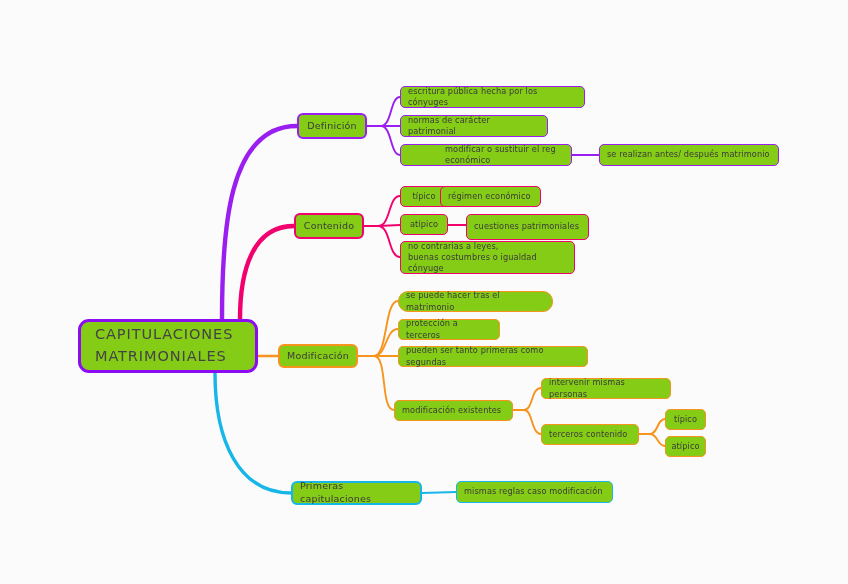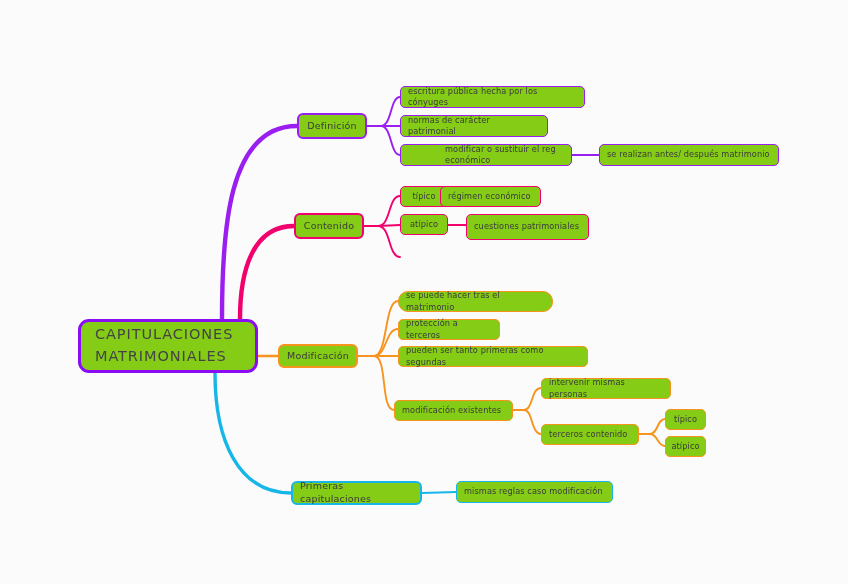--- a/index.html
+++ b/index.html
@@ -145,20 +145,24 @@
   </div>
   <div class="node leaf" style="left:440px; top:186px; width:101px; height:21px; border-color:#f2006e;">
     <span class="txt">régimen económico</span>
   </div>
   <div class="node tiny" style="left:400px; top:214px; width:48px; height:21px; border-color:#f2006e;">
     <span class="txt">atípico</span>
   </div>
   <div class="node leaf" style="left:466px; top:214px; width:123px; height:26px; border-color:#f2006e;">
     <span class="txt">cuestiones patrimoniales</span>
   </div>
+  <div class="node leaf" style="left:400px; top:241px; width:175px; height:33px; border-color:#f2006e;">
+    <span class="txt">no contrarias a leyes,
+buenas costumbres o igualdad cónyuge</span>
+  </div>
 
   <div class="node main" style="left:278px; top:344px; width:80px; height:24px; border-color:#f7941e;">
     <span class="txt">Modificación</span>
   </div>
   <div class="node leaf" style="left:398px; top:291px; width:155px; height:21px; border-color:#f7941e;border-radius:10px;">
     <span class="txt">se puede hacer tras el matrimonio</span>
   </div>
   <div class="node leaf" style="left:398px; top:319px; width:102px; height:21px; border-color:#f7941e;">
     <span class="txt">protección a terceros</span>
   </div>

